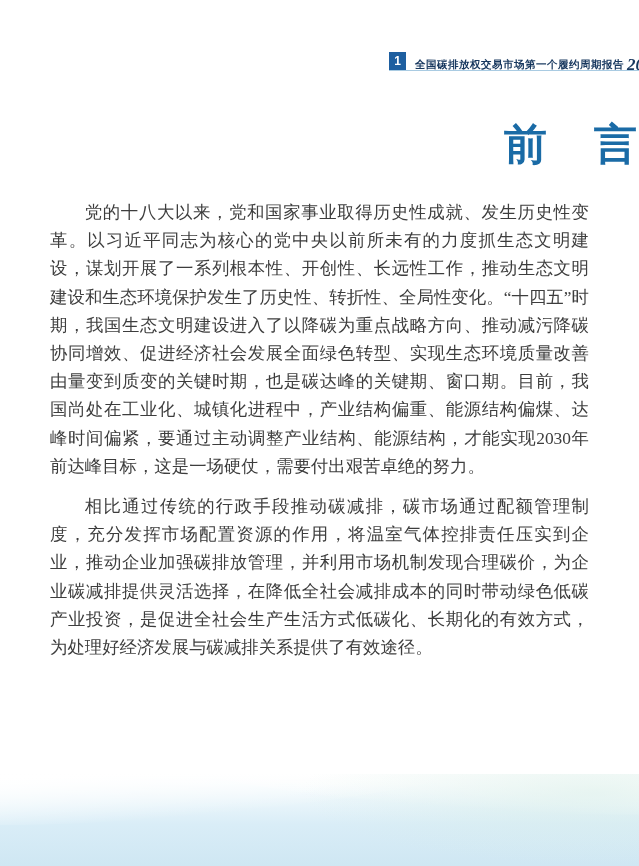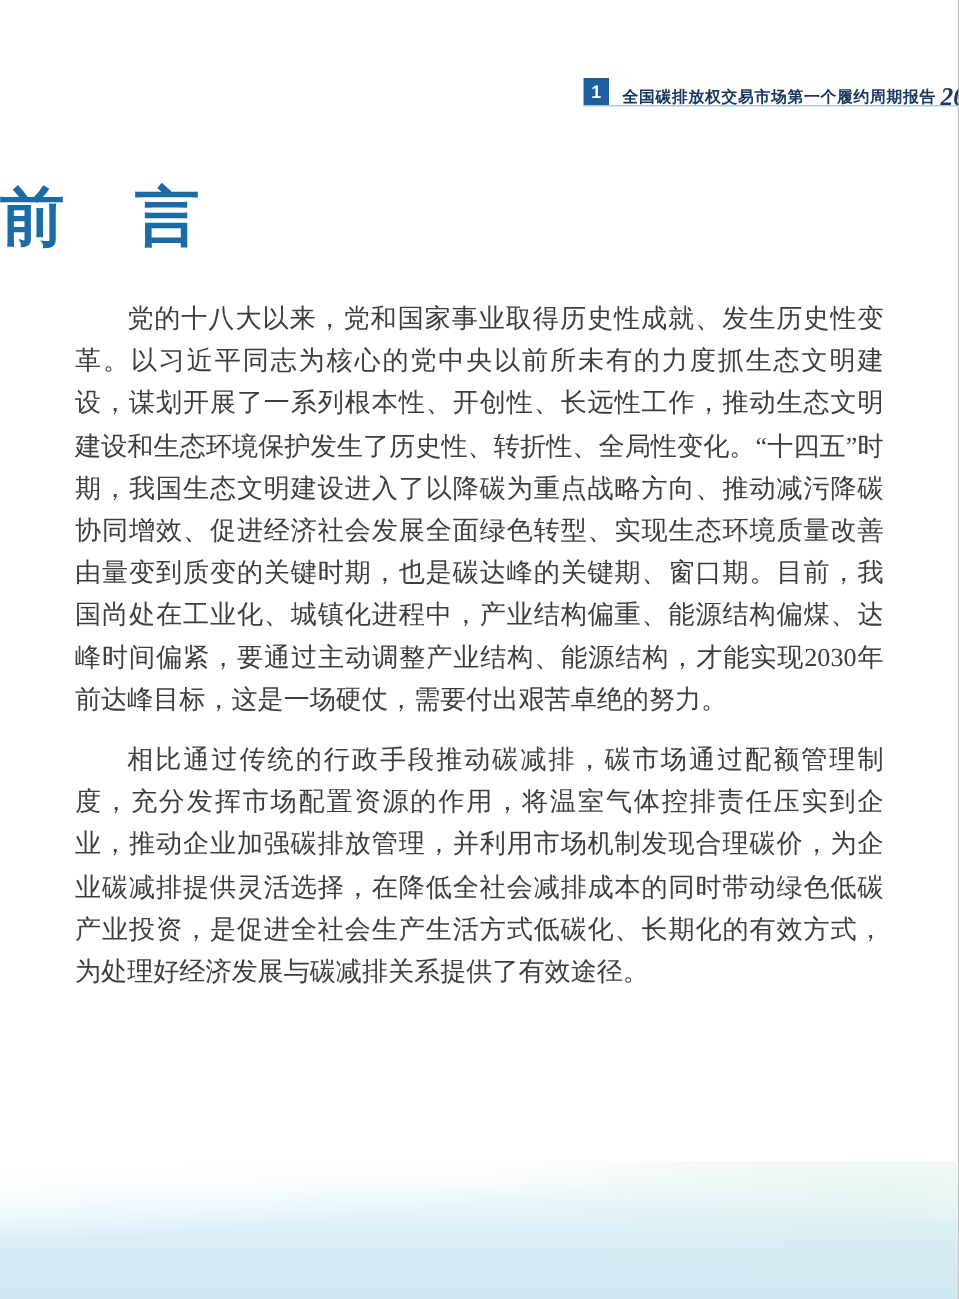--- a/index.html
+++ b/index.html
@@ -64,21 +64,21 @@
     height: 1px;
     background: #a9cbe2;
   }
 
   
   .chapter-title {
     position: absolute;
     top: 116px;
     left: 0;
     width: 100%;
-    text-align: left;
+    text-align: right;
     font-family: Liberation Mono, monospace;
     font-size: 43px;
     font-weight: bold;
     color: #1a6ba6;
     letter-spacing: 2px;
   }
 
   
   .body-text {
     position: absolute;

